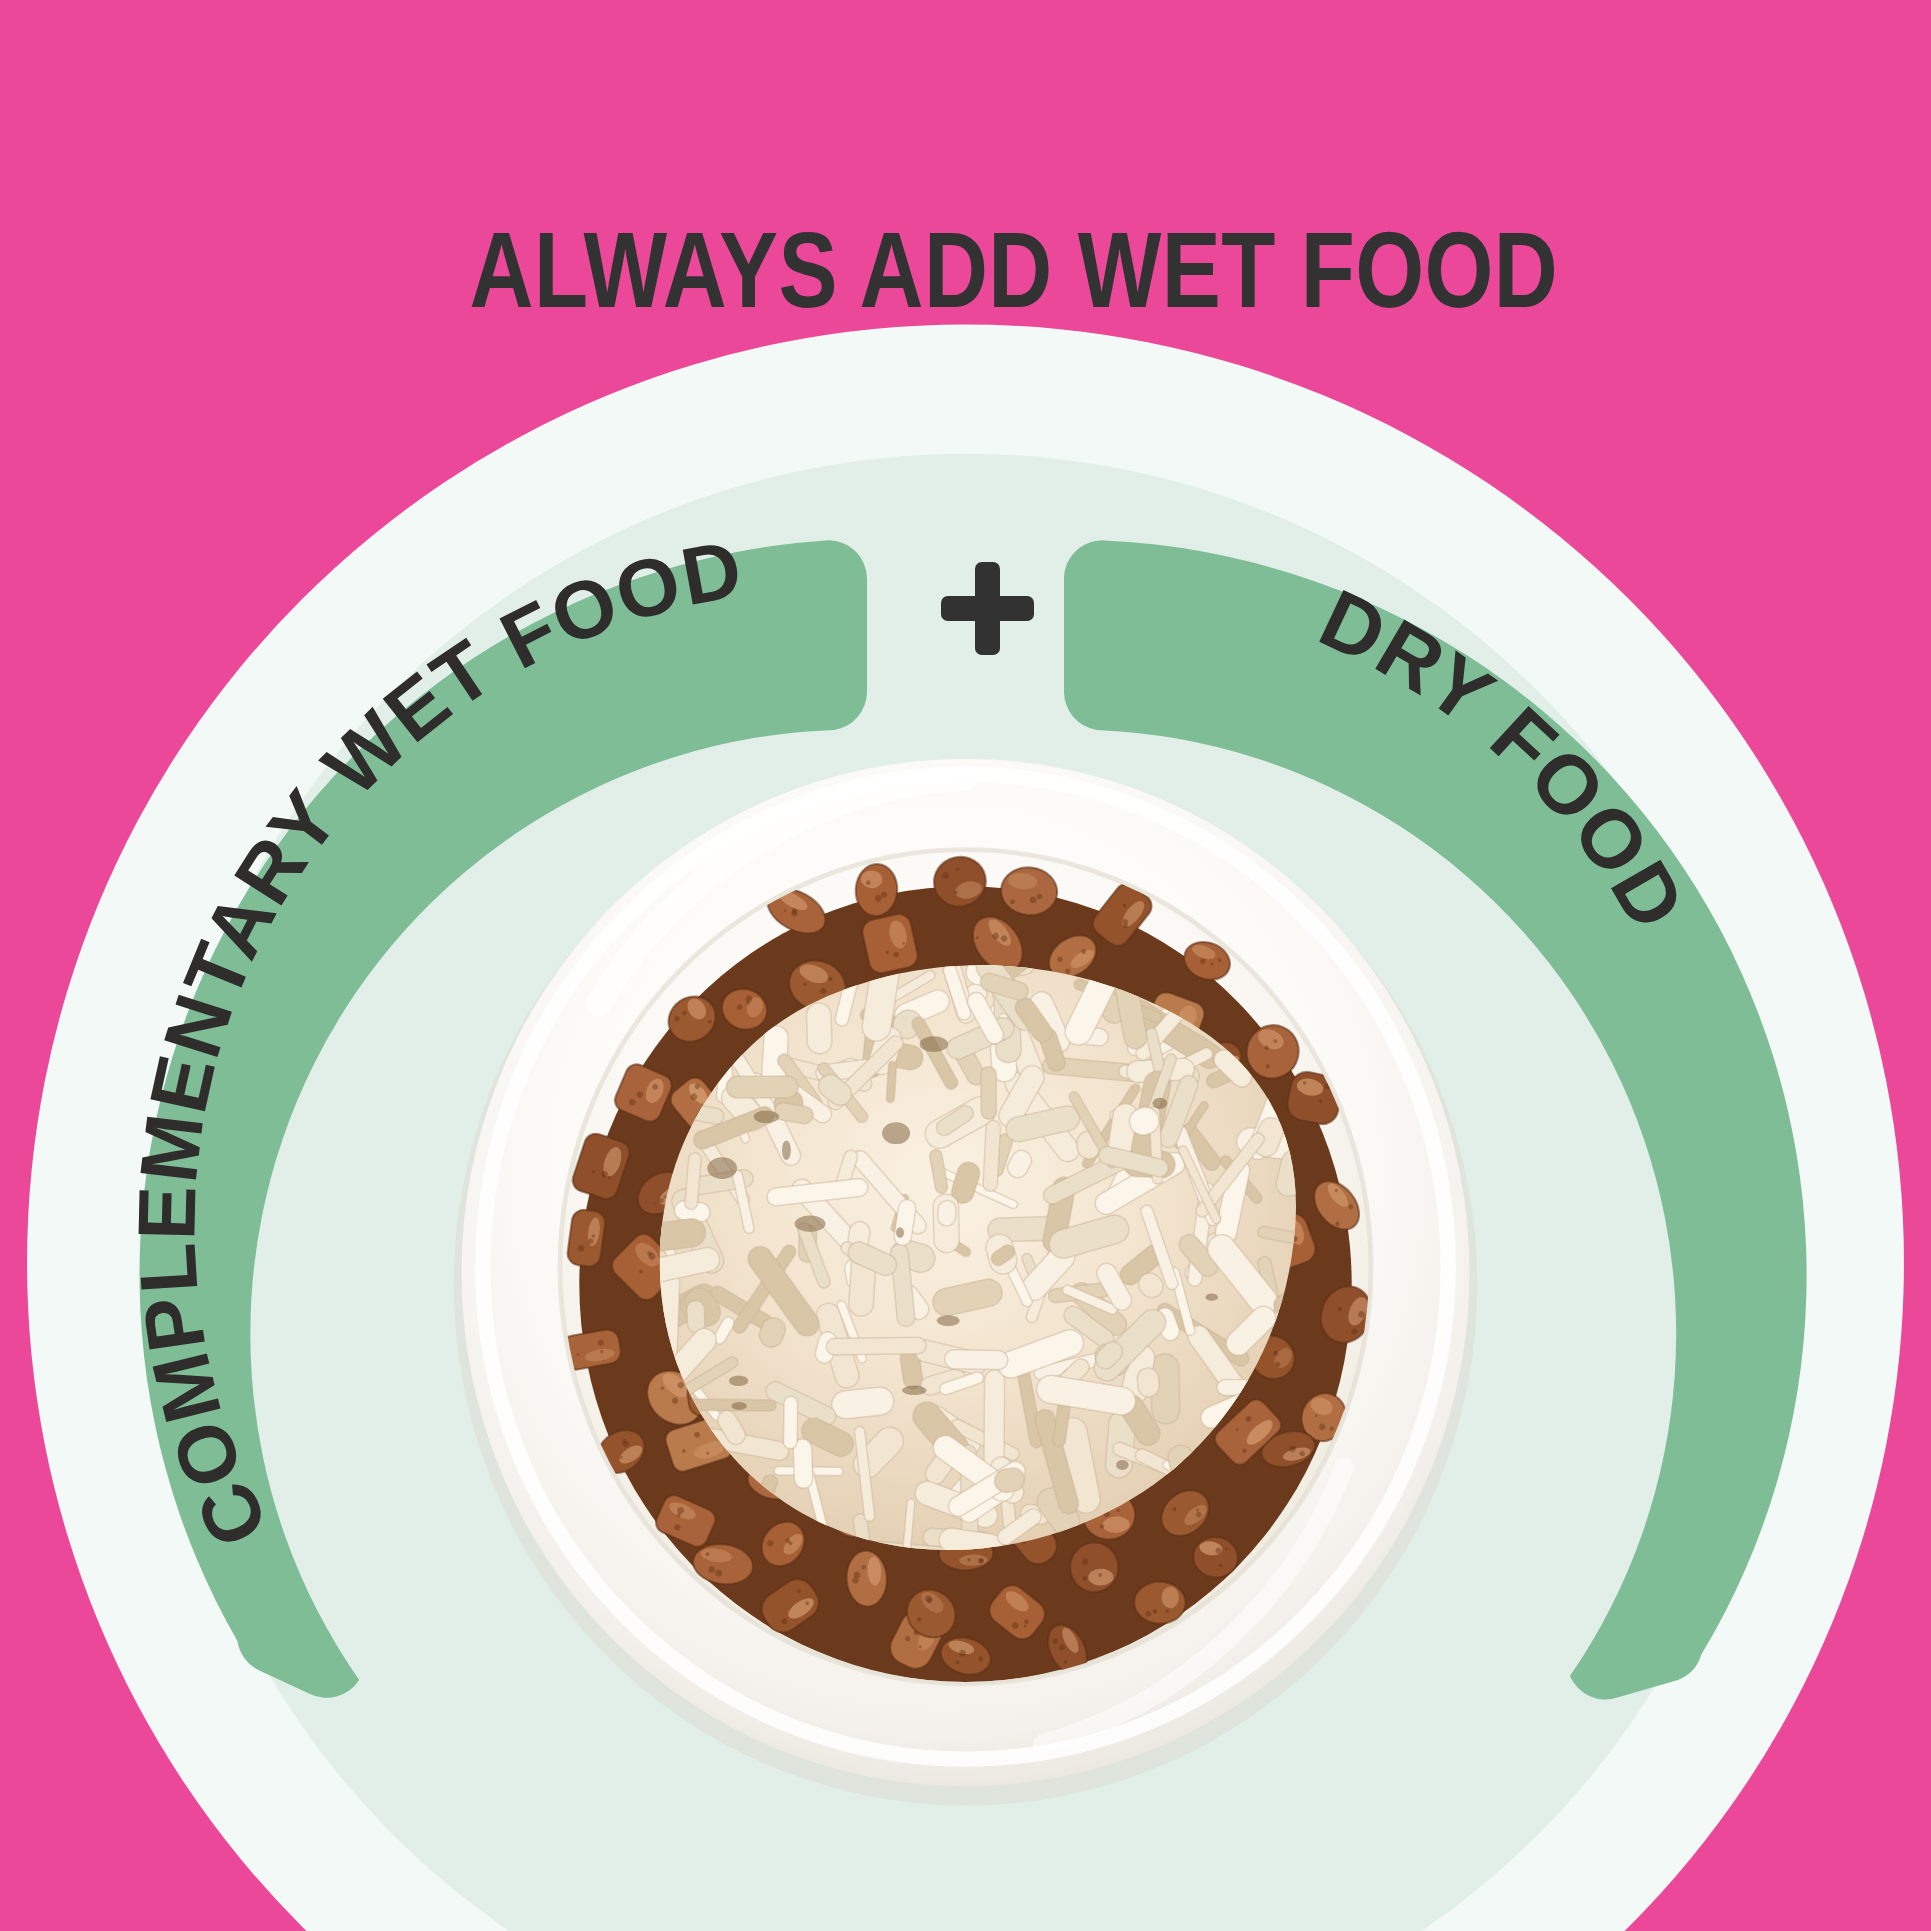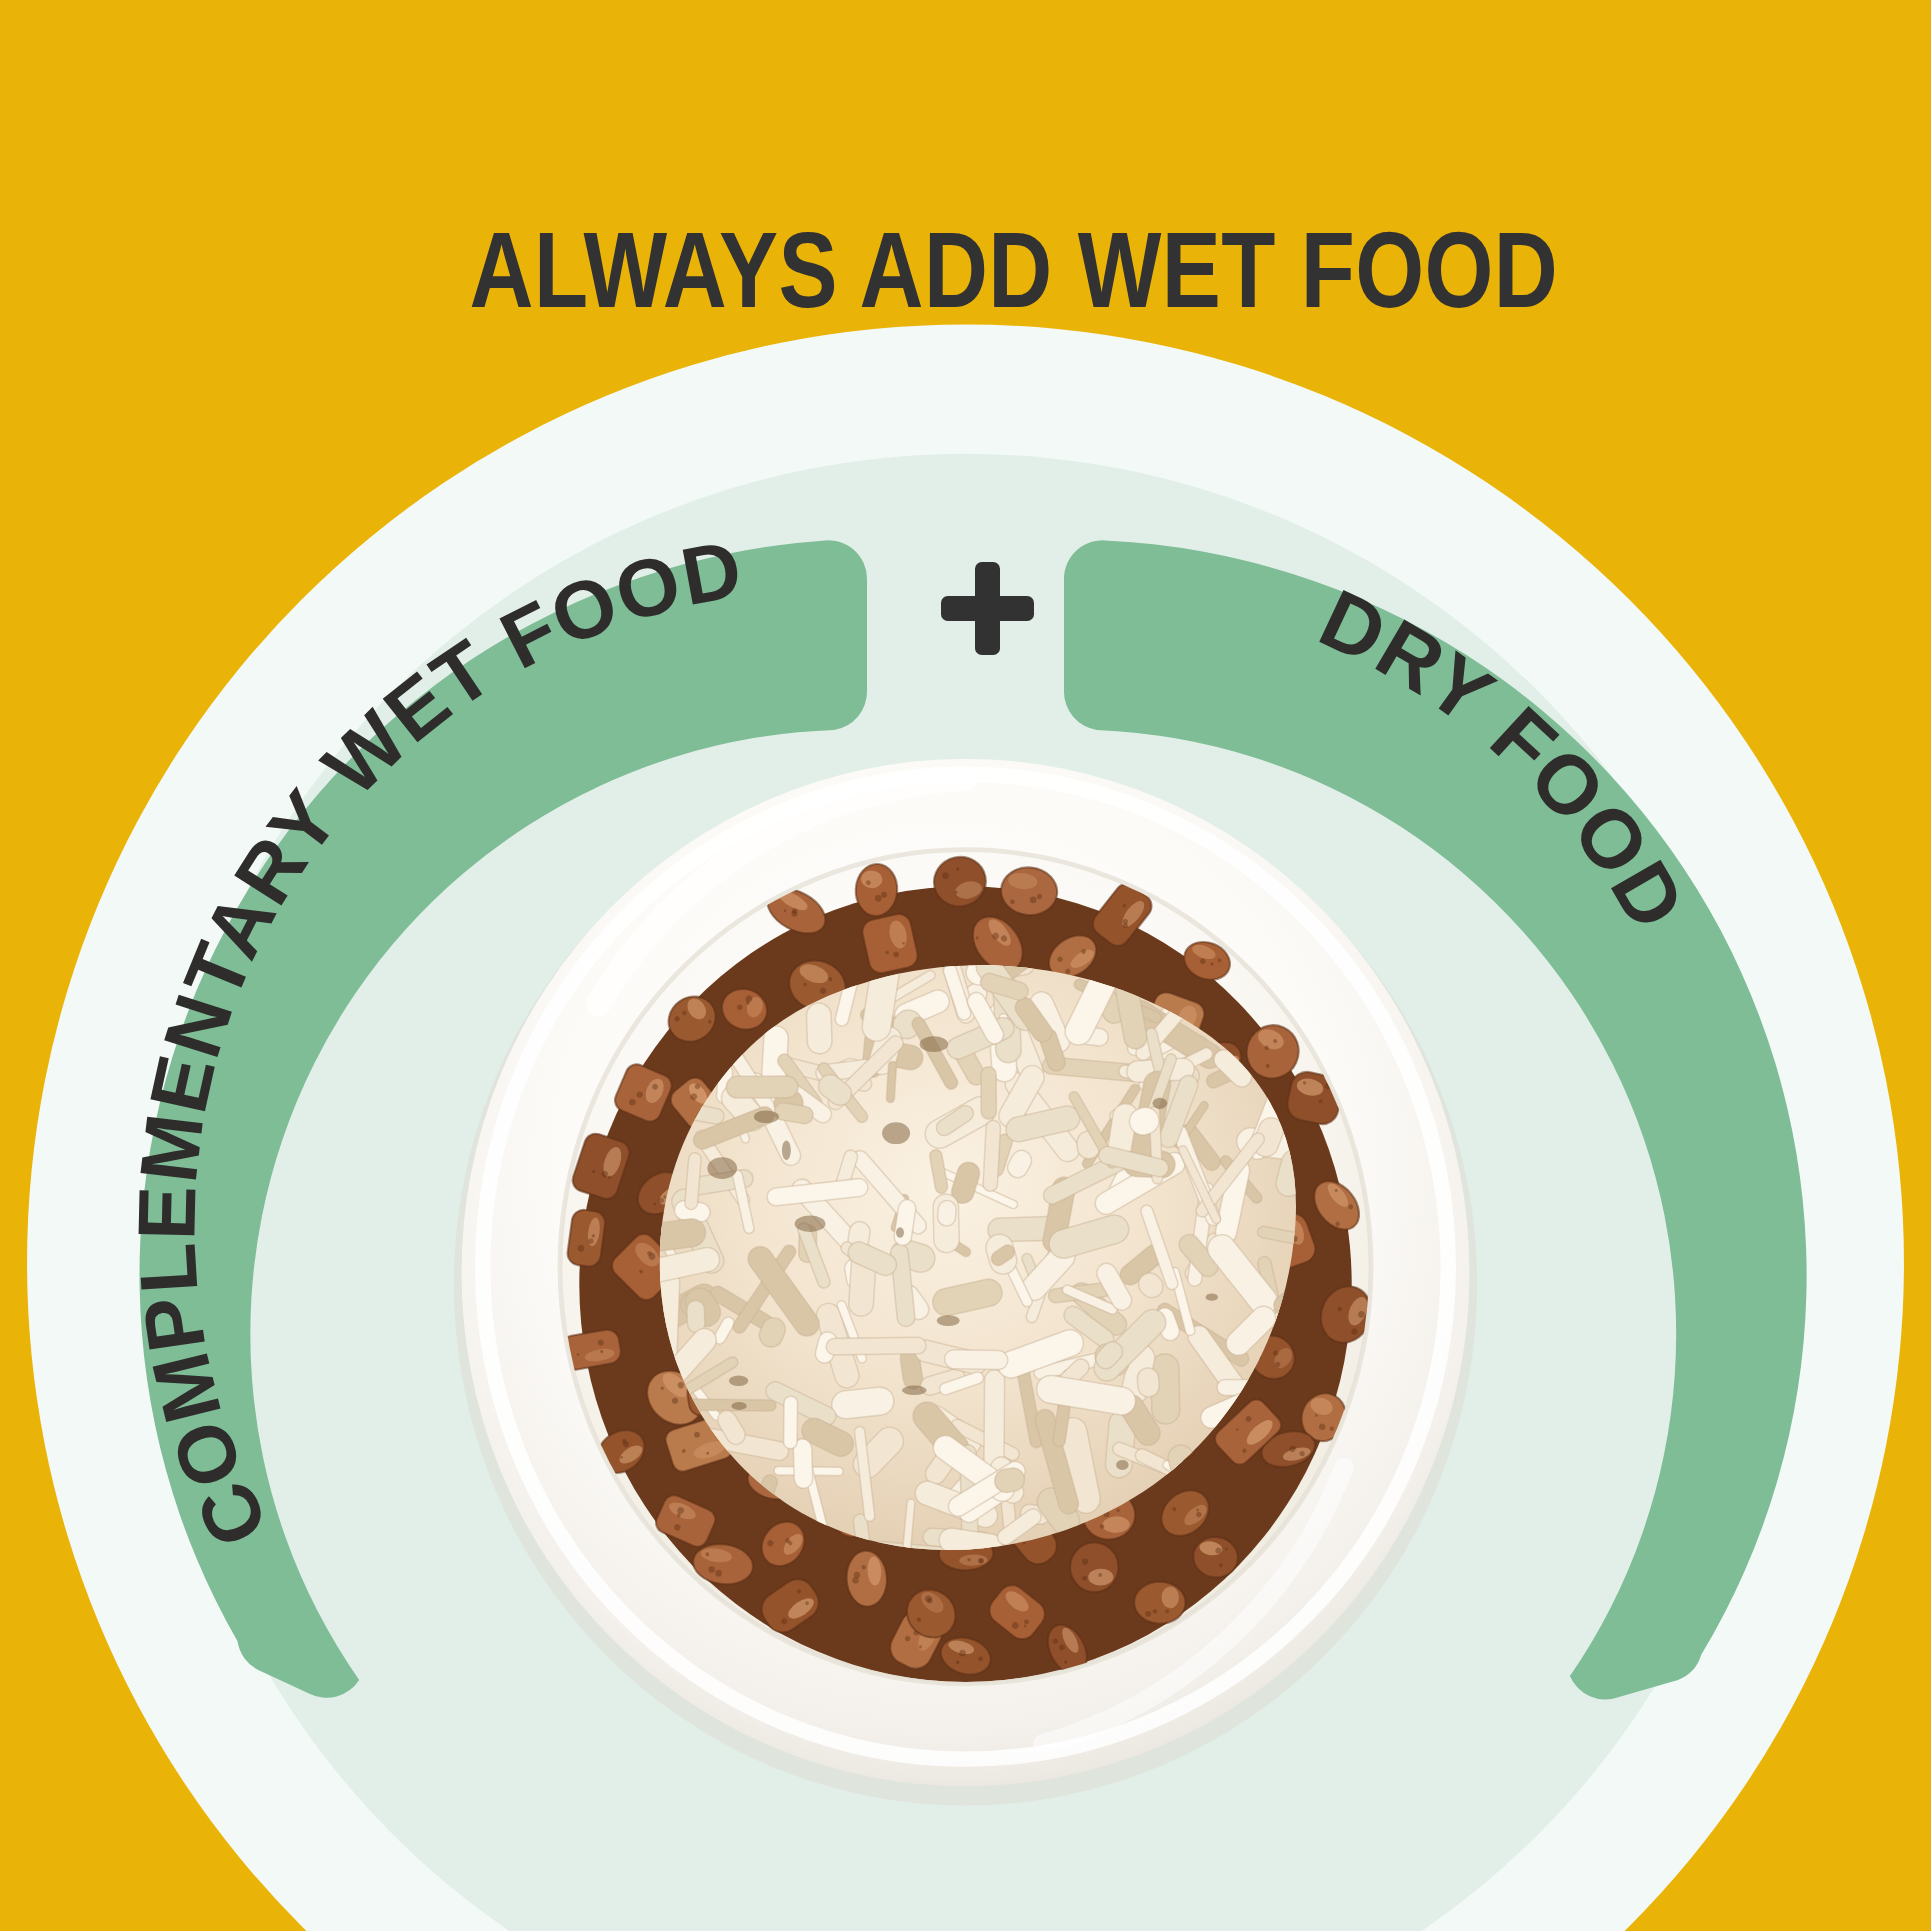--- a/index.html
+++ b/index.html
@@ -5,21 +5,21 @@
   * { box-sizing: border-box; margin: 0; padding: 0; }
   html, body {
     width: 1931px; height: 1931px;
     background: #ffffff;
     font-family: "Liberation Sans", sans-serif;
     overflow: hidden;
   }
   #stage {
     position: relative;
     width: 1931px; height: 1931px;
-    background: #eab308;
+    background: #ec4899;
   }
 
   
   #title {
     position: absolute;
     left: 0; top: 93px;
     width: 1931px;
     text-align: center;
     color: #333233;
     font-family: "Liberation Sans", sans-serif;

